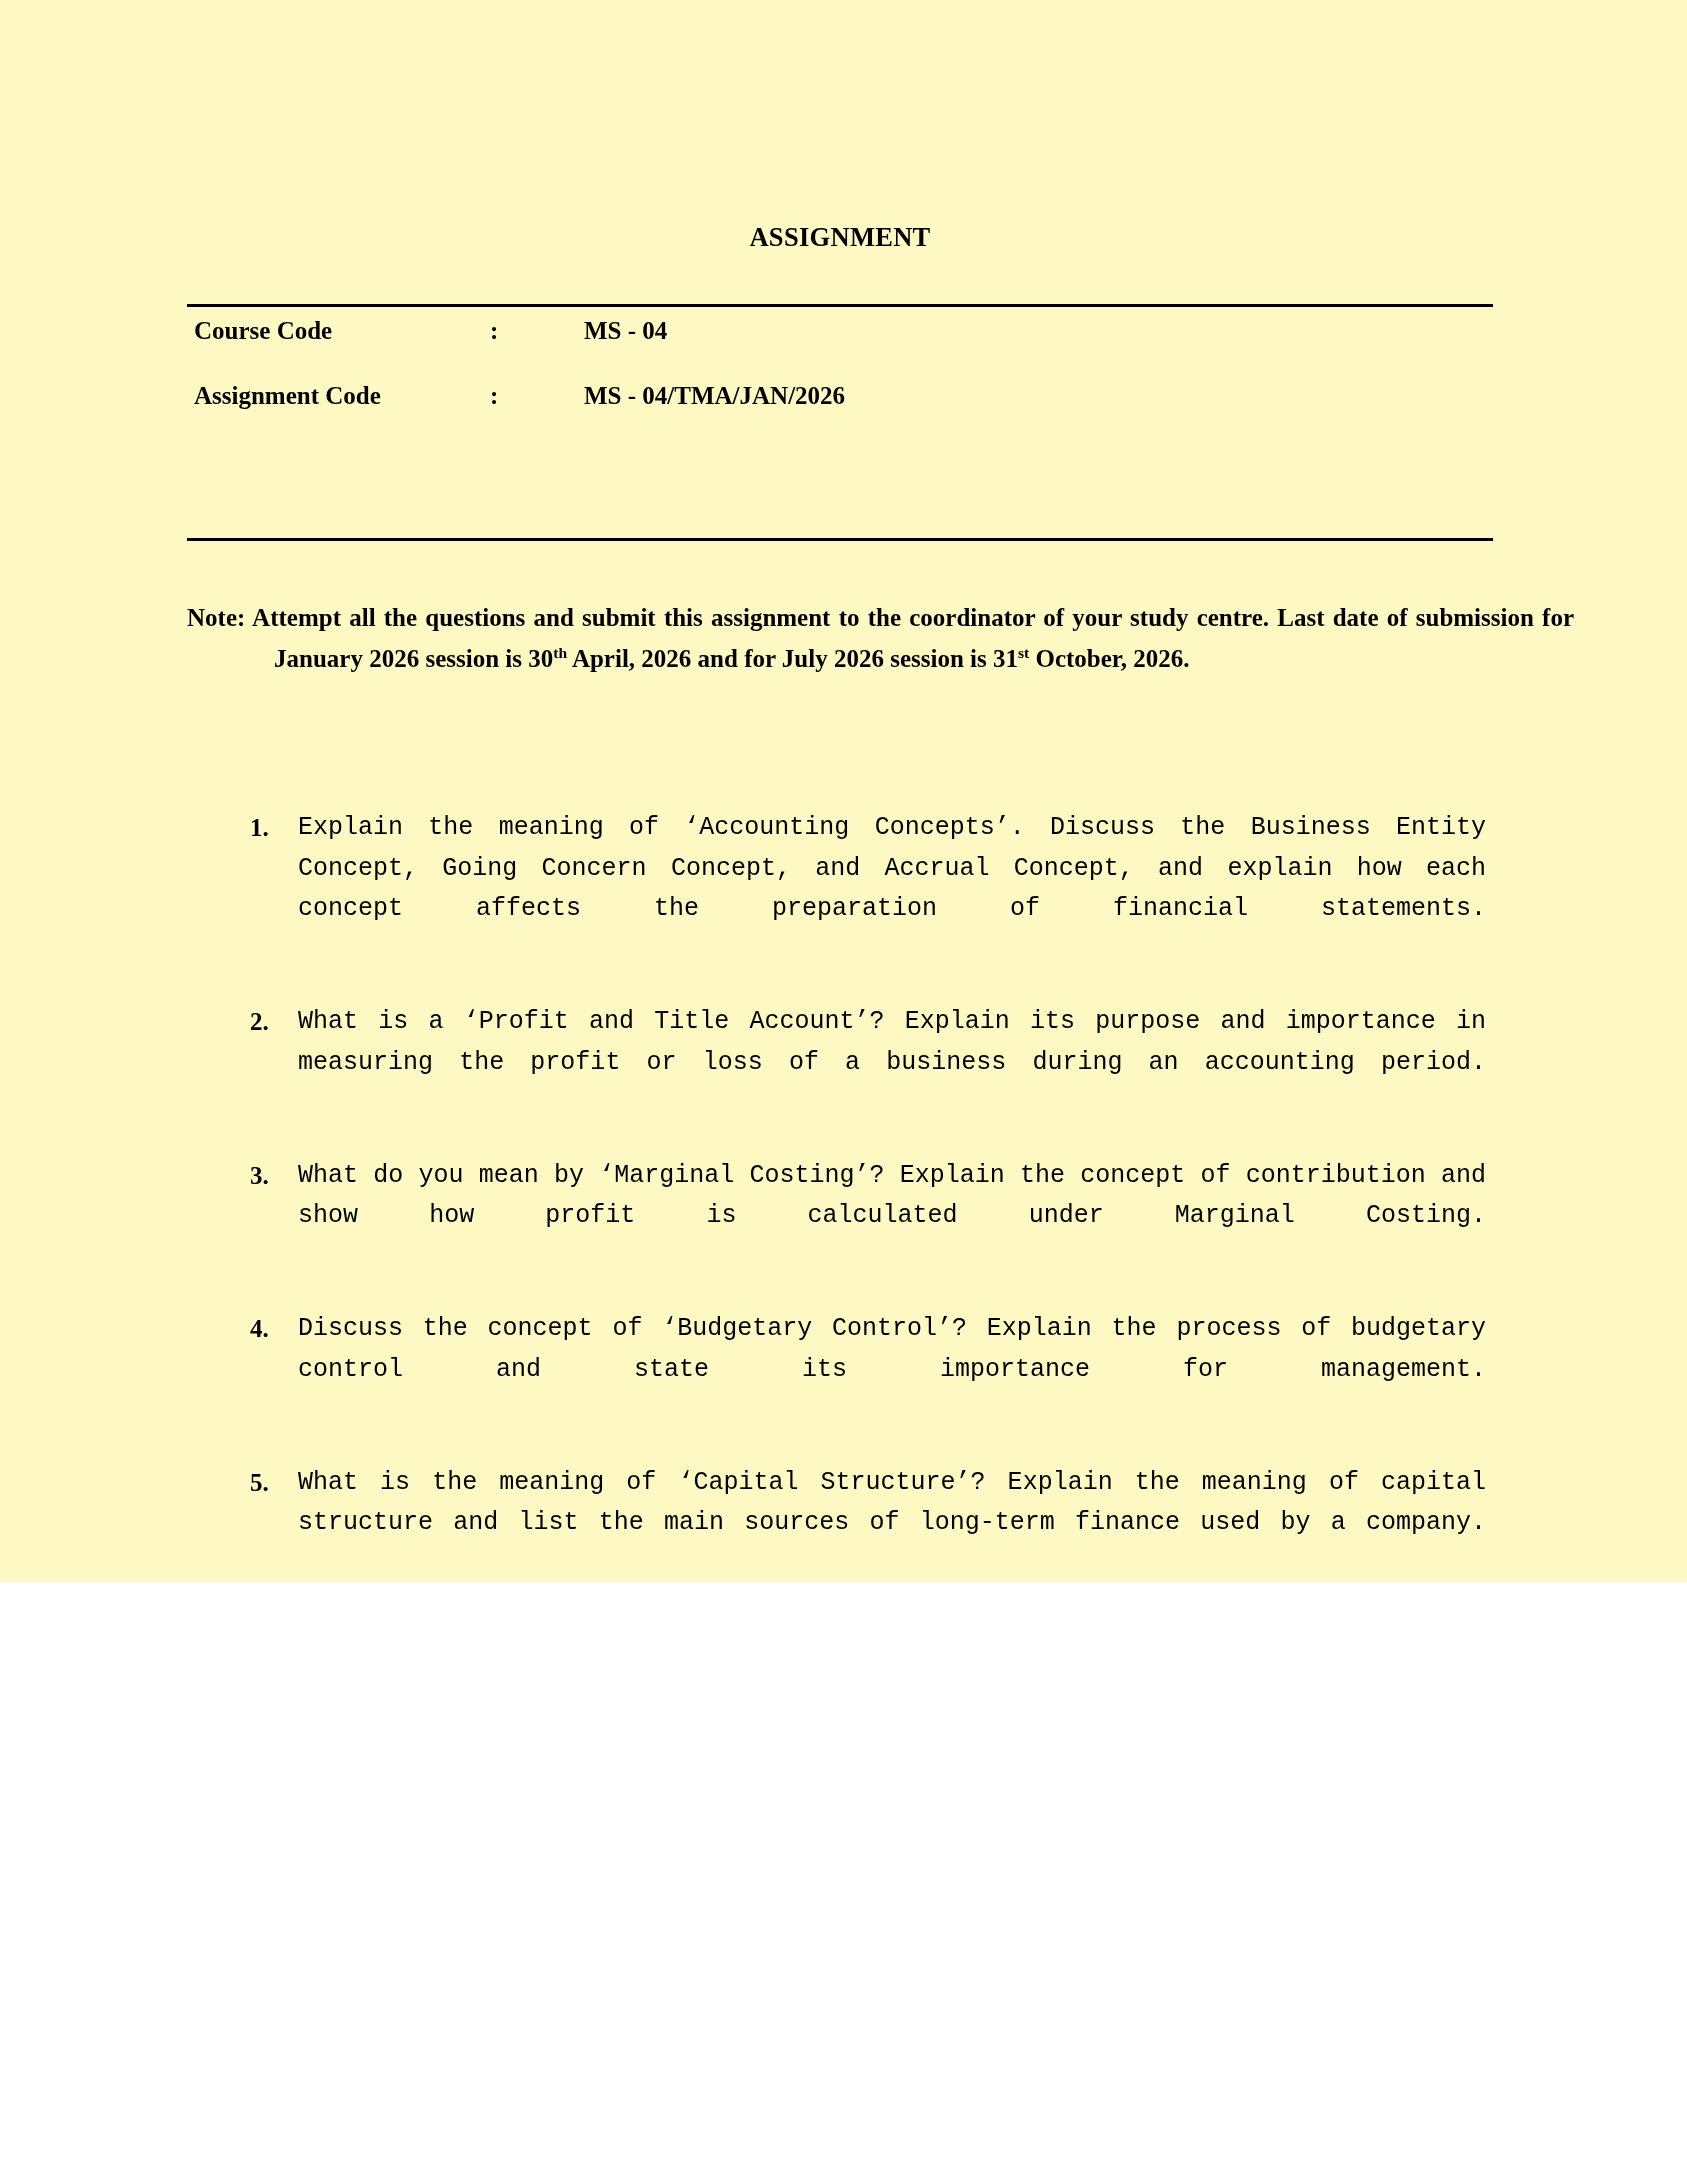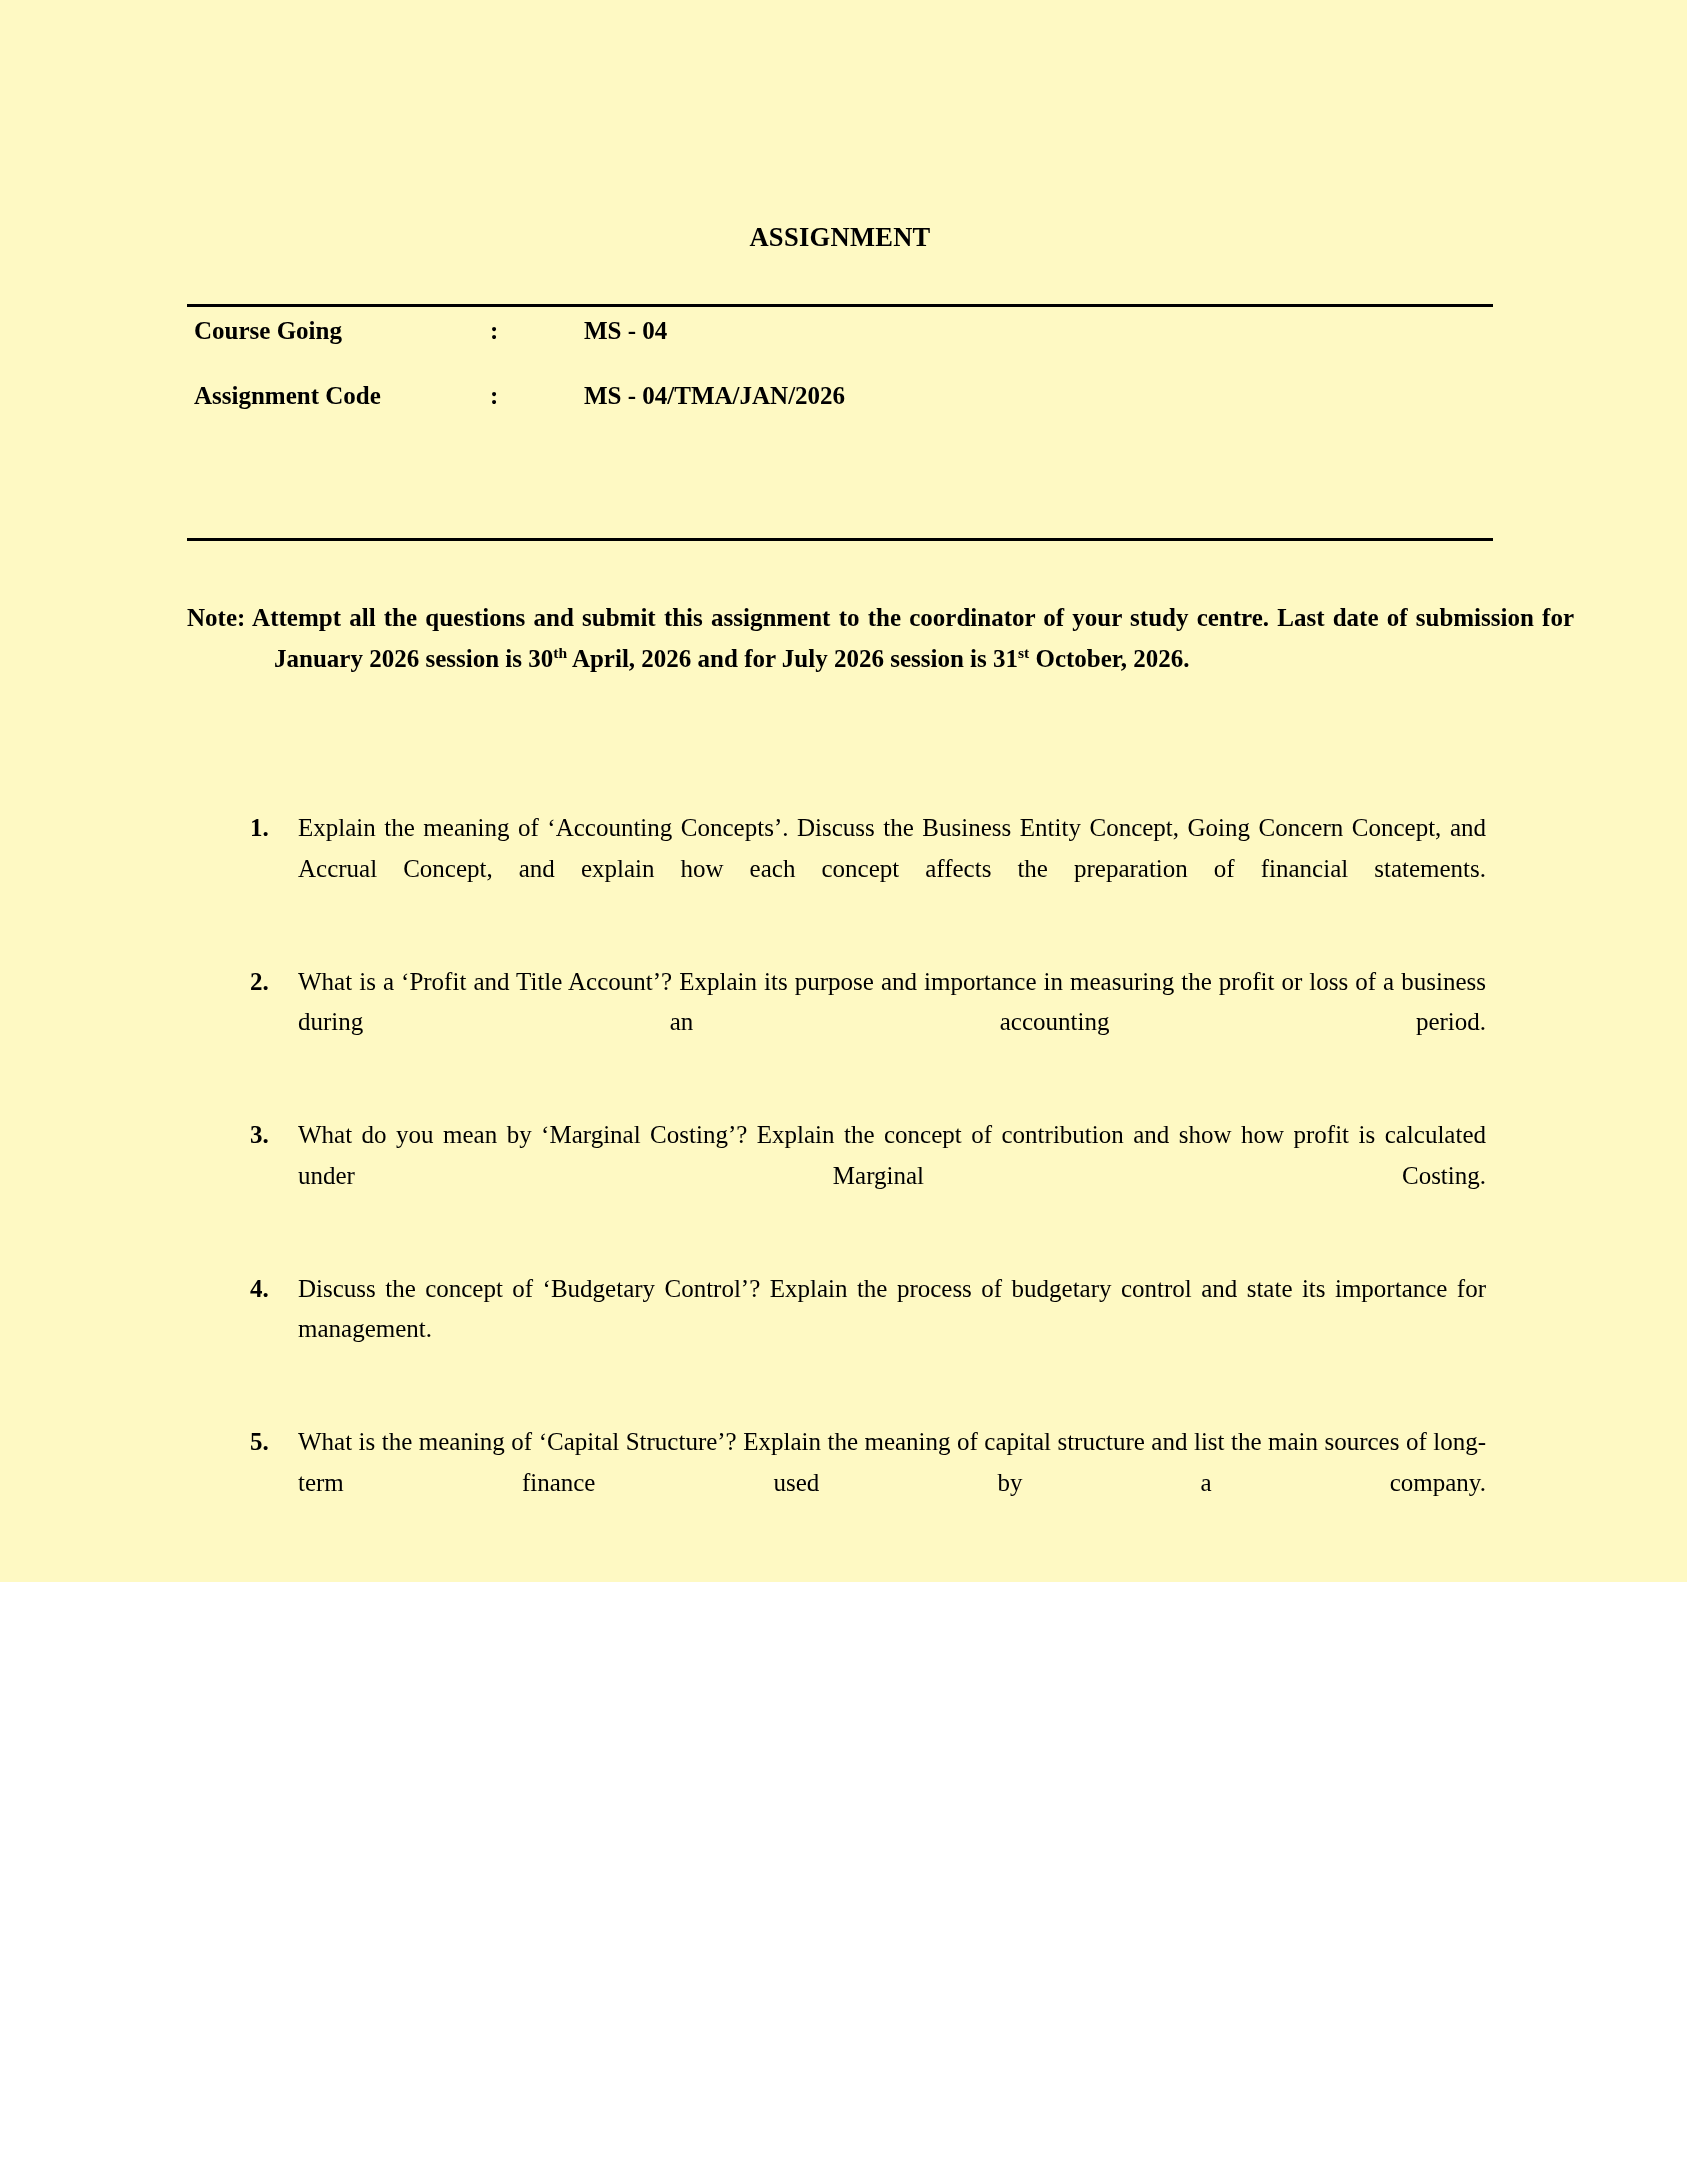--- a/index.html
+++ b/index.html
@@ -107,40 +107,41 @@
     line-height: 1.62;
     text-align: left;
   }
   .q-text {
     flex: 1 1 auto;
     font-size: 25px;
     font-weight: normal;
     line-height: 1.62;
     text-align: justify;
     text-justify: inter-word;
+    font-family: Liberation Mono, monospace;
   }
   .q-text::after {
     content: "";
     display: inline-block;
     width: 100%;
   }
 </style>
 </head>
 <body>
 
 <div class="page">
 
   <div class="doc-title">ASSIGNMENT</div>
 
   <div class="rule rule-top"></div>
 
   <table class="meta-table">
     <tbody>
       <tr>
-        <td class="meta-label">Course Going</td>
+        <td class="meta-label">Course Code</td>
         <td class="meta-colon">:</td>
         <td class="meta-value">MS - 04</td>
       </tr>
       <tr>
         <td class="meta-label">Assignment Code</td>
         <td class="meta-colon">:</td>
         <td class="meta-value">MS - 04/TMA/JAN/2026</td>
       </tr>
     </tbody>
   </table>

